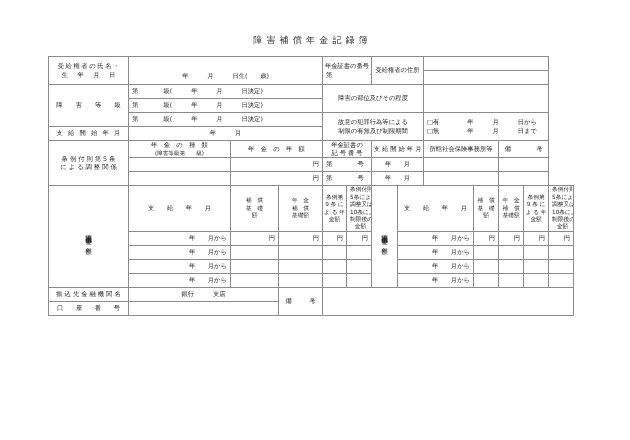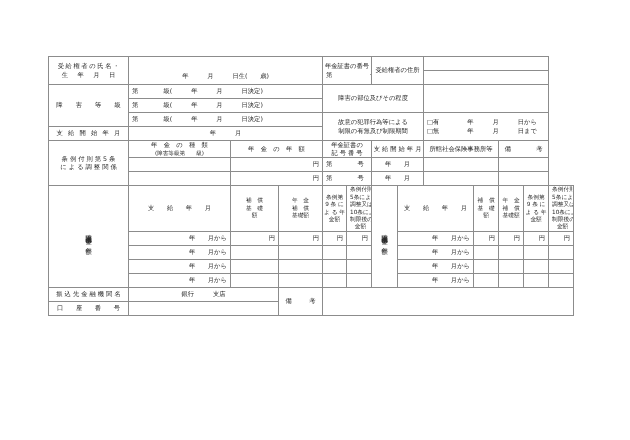--- a/index.html
+++ b/index.html
@@ -90,20 +90,21 @@
     text-align: center;
     font-size: 5.7px;
     padding: 0 1px;
   }
 </style>
 </head>
 <body>
 
 <div class="page">
 
+  <div class="doc-title">障害補償年金記録簿</div>
 
   <table class="frm">
     <colgroup>
       <col style="width:80px">
       <col style="width:24px">
       <col style="width:26px">
       <col style="width:26px">
       <col style="width:26px">
       <col style="width:26px">
       <col style="width:22px">

